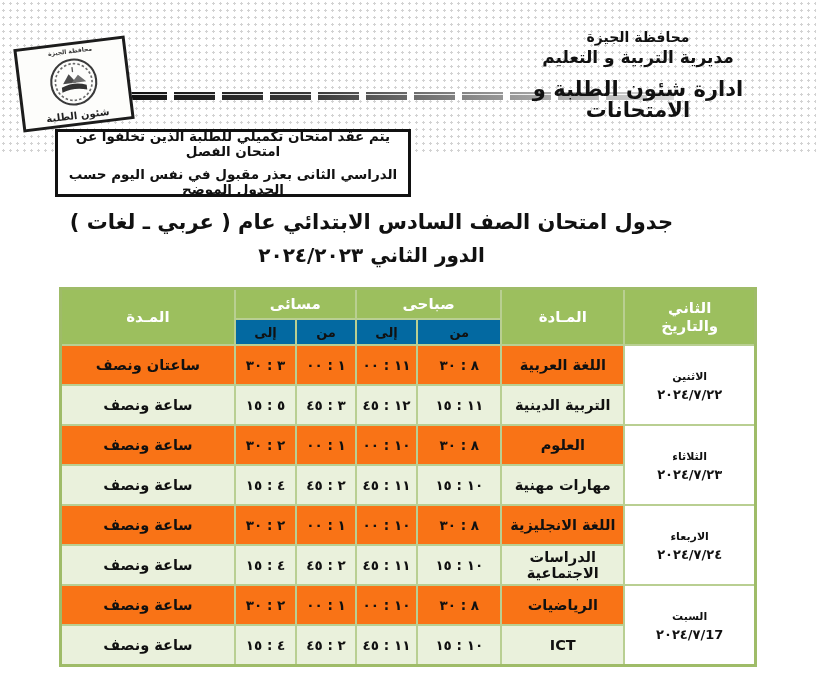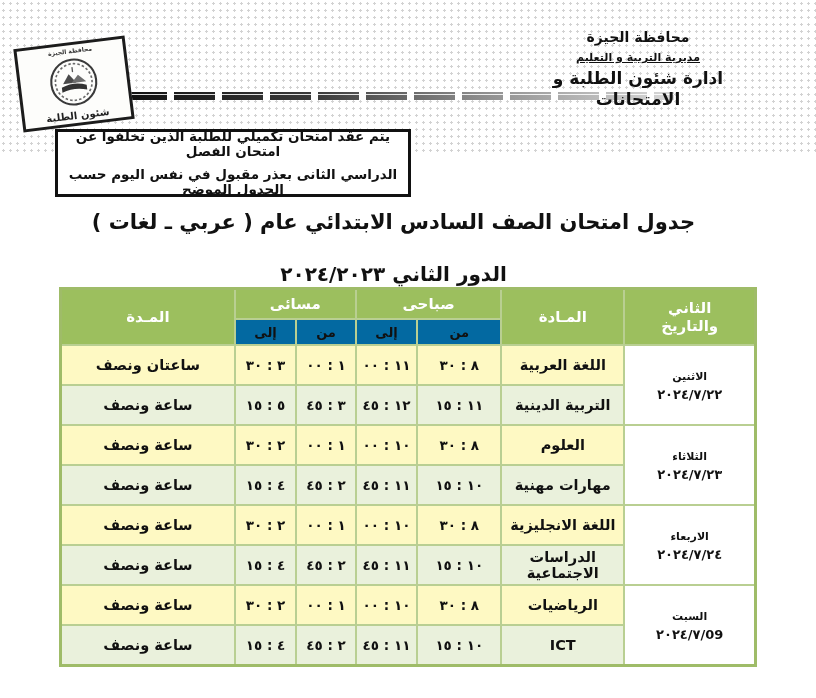--- a/index.html
+++ b/index.html
@@ -13,22 +13,22 @@
     position:absolute;left:0;top:0;width:816px;height:156px;
     background-image:radial-gradient(circle,#d2d2d2 1px,transparent 1.3px);
     background-size:7px 7px;z-index:0;
   }
   
   .org-header{
     position:absolute;top:27px;right:48px;width:260px;z-index:2;
     direction:rtl;text-align:center;font-weight:bold;
   }
   .org-header .l1{font-size:14px;line-height:20px;}
-  .org-header .l2{font-size:11px;line-height:21px;text-decoration:underline;}
-  .org-header .l3{font-size:17px;line-height:21px;}
+  .org-header .l2{font-size:17px;line-height:21px;}
+  .org-header .l3{font-size:21px;line-height:21px;margin-top:11px;}
   
   .dash-line{
     position:absolute;left:78px;top:92px;width:596px;height:8px;z-index:1;
     background-image:
       repeating-linear-gradient(90deg, transparent 0 41px, #ffffff 41px 48px),
       repeating-linear-gradient(180deg, transparent 0 2px, rgba(255,255,255,.85) 2px 3px, transparent 3px 8px),
       linear-gradient(90deg,#060606 0%,#3c3c3c 40%,#8e8e8e 68%,#d9d9d9 100%);
   }
   
   .stamp{
@@ -42,37 +42,37 @@
   .stamp svg{display:block;}
   
   .note-box{
     position:absolute;left:55px;top:129px;width:356px;height:68px;z-index:2;
     border:3px solid #111;background:#fff;box-sizing:border-box;
     direction:rtl;display:flex;flex-direction:column;justify-content:center;
     text-align:center;gap:8px;padding:16px 8px;
   }
   .note-box .nl{font-size:13.5px;font-weight:bold;line-height:15px;}
   
-  .title-block{position:absolute;left:0;top:209px;width:743px;text-align:center;direction:rtl;z-index:2;padding-left:22px;}
+  .title-block{position:absolute;left:0;top:209px;width:743px;text-align:center;direction:rtl;z-index:2;}
   .title-block .t1{font-size:21px;font-weight:bold;line-height:26px;}
-  .title-block .t2{font-size:20px;font-weight:bold;line-height:26px;margin-top:26px;}
+  .title-block .t2{font-size:20px;font-weight:bold;line-height:26px;margin-top:7px;}
   
   table.sched{
     position:absolute;left:59px;top:287px;width:698px;z-index:2;
     direction:rtl;border-collapse:collapse;table-layout:fixed;
     border:3px solid #9fbc68;
   }
   table.sched th, table.sched td{
     border:2px solid #b9cf92;padding:0;text-align:center;vertical-align:middle;
   }
   th.green{background:#9cbf5e;color:#ffffff;font-size:15px;font-weight:bold;}
   th.green.band{height:28px;}
   th.sub{background:#0369a1;color:#111;font-size:13px;font-weight:bold;height:24px;}
   td{font-weight:bold;}
-  tr.rowA td{background:#fef9c3;}
+  tr.rowA td{background:#f97316;}
   tr.rowB td{background:#eaf1dc;}
   td.day{background:#ffffff !important;}
   td.day .dname{font-size:11px;line-height:19px;}
   td.day .ddate{font-size:13px;line-height:17px;letter-spacing:1px;}
   td.subj{font-size:14.5px;height:38px;}
   td.time{font-size:13.5px;direction:ltr;}
   td.dur{font-size:14.5px;}
 </style>
 </head>
 <body>
@@ -195,21 +195,21 @@
       <td class="subj">الدراسات الاجتماعية</td>
       <td class="time">١٠ : ١٥</td>
       <td class="time">١١ : ٤٥</td>
       <td class="time">٢ : ٤٥</td>
       <td class="time">٤ : ١٥</td>
       <td class="dur">ساعة ونصف</td>
     </tr>
     <tr class="rowA">
       <td class="day" rowspan="2">
         <div class="dname">السبت</div>
-        <div class="ddate" dir="ltr">٢٠٢٤/٧/09</div>
+        <div class="ddate" dir="ltr">٢٠٢٤/٧/17</div>
       </td>
       <td class="subj">الرياضيات</td>
       <td class="time">٨ : ٣٠</td>
       <td class="time">١٠ : ٠٠</td>
       <td class="time">١ : ٠٠</td>
       <td class="time">٢ : ٣٠</td>
       <td class="dur">ساعة ونصف</td>
     </tr>
     <tr class="rowB">
       <td class="subj">ICT</td>

